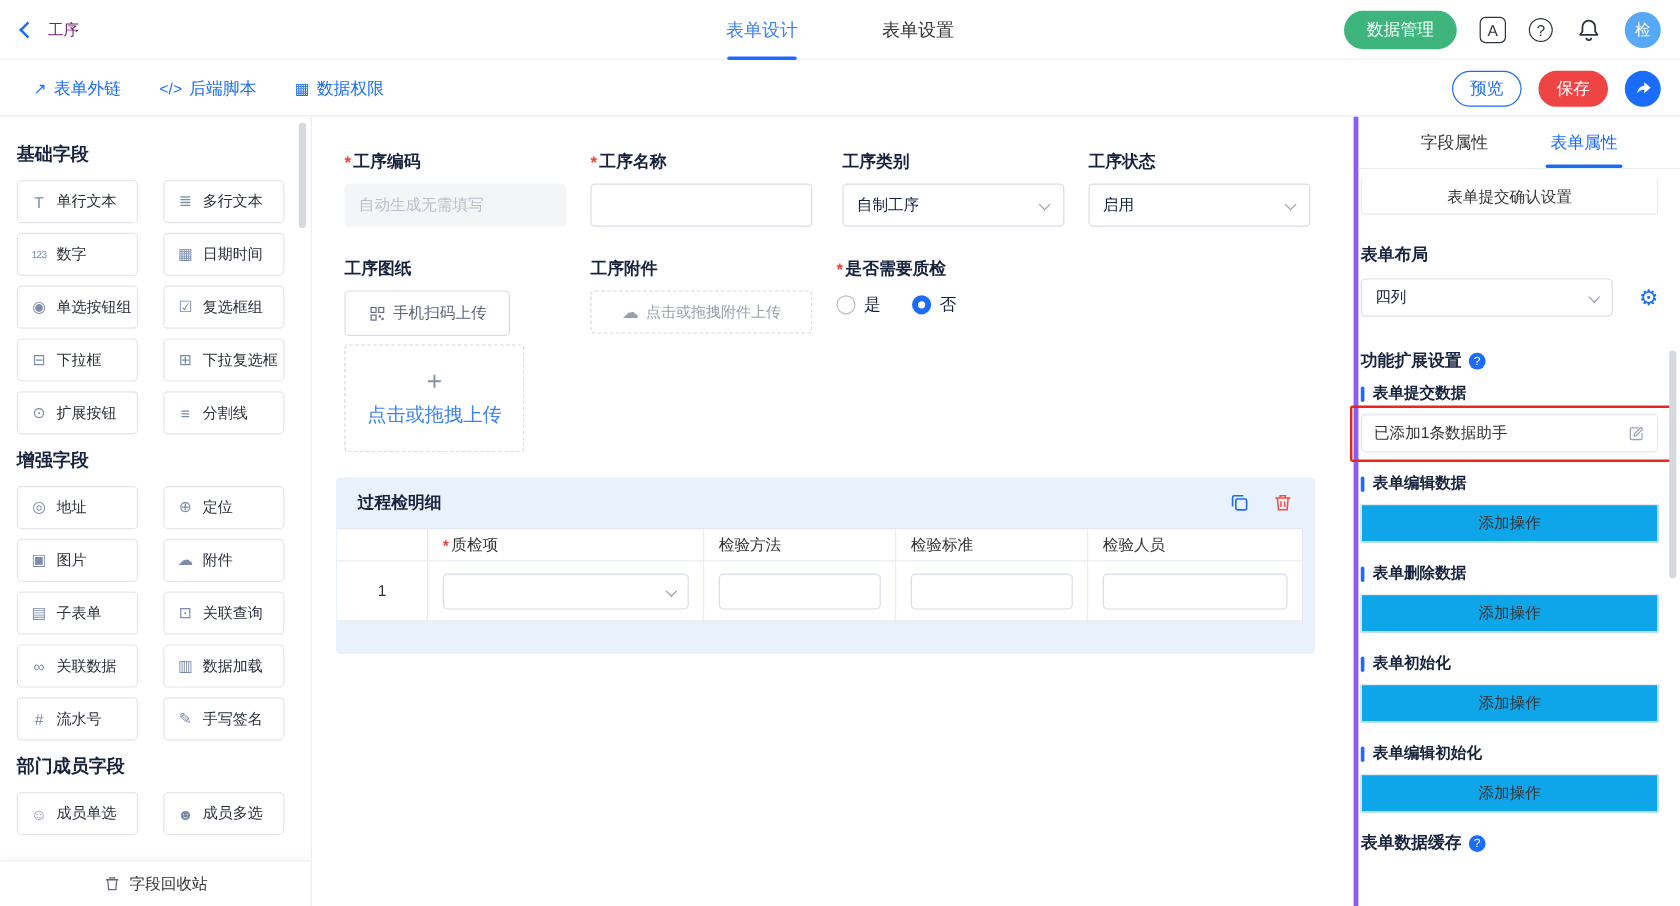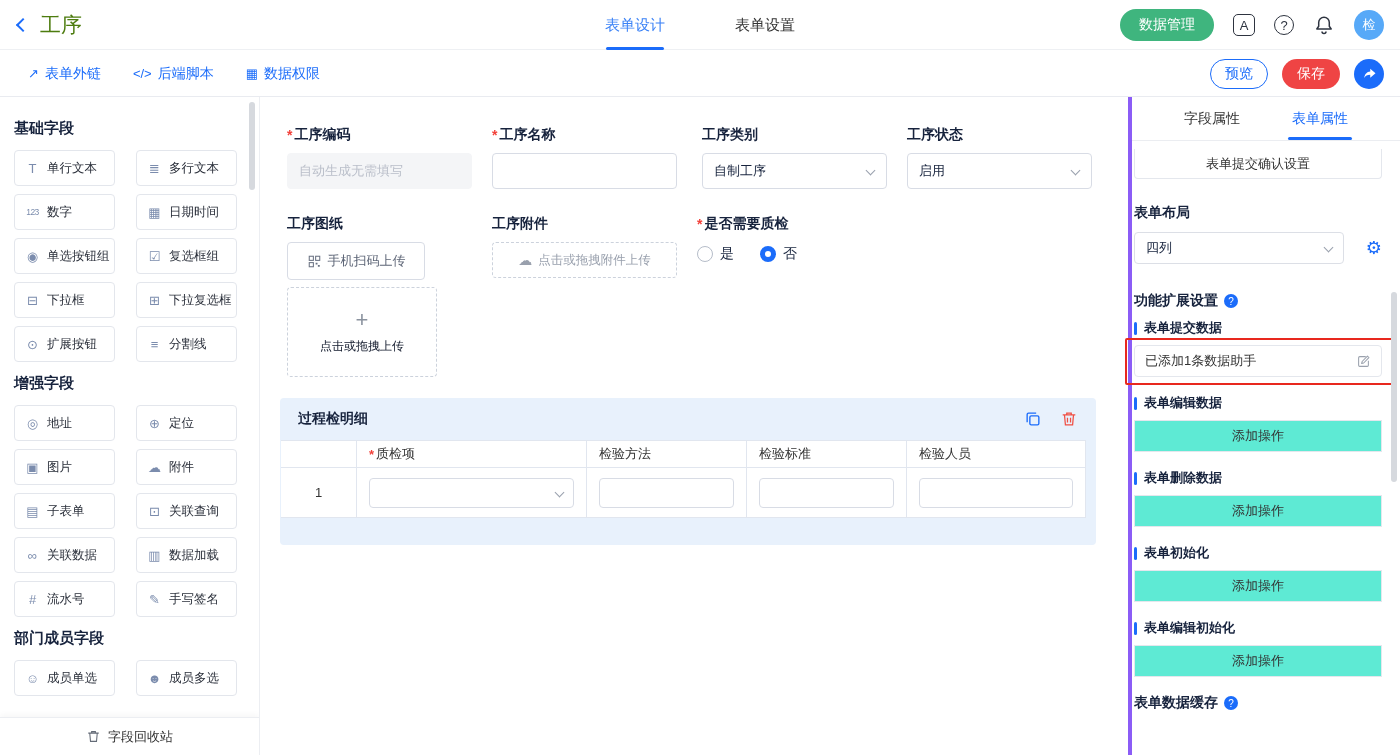--- a/index.html
+++ b/index.html
@@ -4,21 +4,21 @@
 <style>
   * { margin:0; padding:0; box-sizing:border-box; }
   html,body { width:1400px; height:755px; }
   body { font-family:"Liberation Sans","DejaVu Sans",sans-serif; background:#fff; overflow:hidden; }
   .app { position:relative; width:1400px; height:755px; background:#fff; overflow:hidden; }
 
   
   .topbar { position:absolute; top:0; left:0; width:1400px; height:50px; background:#fff; border-bottom:1px solid #eef0f3; z-index:5; }
   .topbar-left { position:absolute; left:18px; top:0; height:50px; display:flex; align-items:center; gap:12px; }
   .back-chevron { width:10px; height:10px; border-left:2.2px solid #1b6cfa; border-bottom:2.2px solid #1b6cfa; transform:rotate(45deg); cursor:pointer; }
-  .page-title { font-size:21px; color:#4d7c0f; }
+  .page-title { font-size:13px; color:#701a75; }
   .topbar-tabs { position:absolute; left:0; right:0; top:0; height:50px; display:flex; justify-content:center; gap:70px; }
   .top-tab { height:50px; display:flex; align-items:center; font-size:15px; color:#333; position:relative; cursor:pointer; }
   .top-tab.active { color:#3b82f6; }
   .top-tab.active::after { content:""; position:absolute; left:50%; transform:translateX(-50%); bottom:0; width:58px; height:3px; background:#1b6cfa; border-radius:2px; }
   .topbar-right { position:absolute; right:16px; top:0; height:50px; display:flex; align-items:center; gap:19px; }
   .green-btn { background:#3fb57e; color:#fff; font-size:14px; padding:0 19px; height:32px; border-radius:16px; display:flex; align-items:center; cursor:pointer; }
   .lang-icon { width:22px; height:22px; border:1.6px solid #2e3440; border-radius:5px; font-size:13px; display:flex; align-items:center; justify-content:center; color:#2e3440; cursor:pointer; }
   .help-circle { width:20px; height:20px; border:1.6px solid #2e3440; border-radius:50%; font-size:13px; display:flex; align-items:center; justify-content:center; color:#2e3440; cursor:pointer; }
   .bell-wrap { width:22px; height:22px; cursor:pointer; }
   .avatar { width:30px; height:30px; border-radius:50%; background:#57a9f8; color:#fff; font-size:13px; display:flex; align-items:center; justify-content:center; cursor:pointer; }
@@ -52,21 +52,21 @@
   .f-label { font-size:14px; font-weight:bold; color:#17233d; height:18px; display:flex; align-items:center; gap:2px; white-space:nowrap; }
   .req { color:#f2413a; font-weight:bold; }
   .f-control { margin-top:9px; height:36px; border:1px solid #d8dce5; border-radius:4px; background:#fff; display:flex; align-items:center; padding:0 11px; font-size:13px; color:#17233d; position:relative; cursor:pointer; }
   .f-control.gray { background:#f4f5f7; border-color:#f4f5f7; color:#b9bec9; cursor:default; }
   .chev { width:7px; height:7px; border-right:1.6px solid #99a0ad; border-bottom:1.6px solid #99a0ad; transform:rotate(45deg); }
   .f-control .chev { position:absolute; right:12px; top:13px; }
   .scan-box { margin-top:9px; width:138px; height:38px; border:1px solid #d8dce5; border-radius:4px; display:flex; align-items:center; justify-content:center; gap:6px; font-size:13px; color:#5e6677; cursor:pointer; background:#fff; }
   .scan-box svg { width:15px; height:15px; }
   .dashed-box { margin-top:7px; width:150px; height:90px; border:1px dashed #ccd2dc; border-radius:4px; display:flex; flex-direction:column; align-items:center; justify-content:center; gap:7px; cursor:pointer; background:#fff; }
   .dashed-box .plus { font-size:22px; color:#8b939f; line-height:1; }
-  .dashed-box .hint { font-size:12px; color:#0f172a; }
+  .dashed-box .hint { font-size:16px; color:#3b82f6; }
   .attach-box { margin-top:9px; width:185px; height:36px; border:1px dashed #ccd2dc; border-radius:4px; display:flex; align-items:center; justify-content:center; gap:6px; font-size:12.5px; color:#99a0ad; cursor:pointer; background:#fff; }
   .cloud-glyph { font-size:14px; color:#99a0ad; }
   .radio-row { display:flex; align-items:center; gap:26px; margin-top:12px; }
   .radio-opt { display:flex; align-items:center; gap:7px; cursor:pointer; }
   .radio-circle { width:16px; height:16px; border-radius:50%; border:1.5px solid #b6bdc9; background:#fff; }
   .radio-circle.checked { border:5px solid #1b6cfa; }
   .radio-label { font-size:14px; color:#17233d; }
 
   
   .subtable { position:absolute; left:20px; top:301px; width:816px; height:147px; background:#e8f1fc; border-radius:4px; overflow:hidden; }
@@ -102,21 +102,21 @@
   .ext-title { margin-top:28px; }
   .props-actions { margin-top:9px; }
   .prop-sec { margin-bottom:17px; }
   .prop-label { display:flex; align-items:center; margin-bottom:8px; }
   .blue-bar { width:3px; height:13px; background:#1b6cfa; border-radius:2px; margin-right:7px; }
   .prop-label span:last-child { font-size:13px; font-weight:bold; color:#17233d; }
   .assist-wrap { position:relative; width:248px; }
   .assist-box { width:248px; height:32px; border:1px solid #e4e7ed; border-radius:4px; display:flex; align-items:center; justify-content:space-between; padding:0 10px; font-size:13px; color:#333; background:#fff; cursor:pointer; }
   .edit-ic svg { width:15px; height:15px; display:block; }
   .red-highlight { position:absolute; left:-9px; top:-7px; width:270px; height:47px; border:2px solid #e8281e; border-radius:2px; pointer-events:none; }
-  .add-op-btn { width:248px; height:32px; border:1px solid #e4e7ed; border-radius:0; display:flex; align-items:center; justify-content:center; font-size:13px; color:#333; background:#5eead4; cursor:pointer; }
+  .add-op-btn { width:248px; height:32px; border:1px solid #e4e7ed; border-radius:0; display:flex; align-items:center; justify-content:center; font-size:13px; color:#333; background:#0ea5e9; cursor:pointer; }
   .cache-title { margin-top:10px; }
   .cache-row { margin-top:12px; display:flex; gap:10px; }
   .cache-btn { width:76px; height:32px; border:1px solid #dcdfe6; border-radius:4px; display:flex; align-items:center; justify-content:center; font-size:13px; color:#333; background:#fff; cursor:pointer; }
   .cache-btn.selected { background:#1b6cfa; border-color:#1b6cfa; color:#fff; }
   .props-scrollbar { position:absolute; right:3px; top:195px; width:6px; height:190px; background:#d6d9de; border-radius:3px; cursor:pointer; }
 </style>
 </head>
 <body>
 
 <div class="app">

